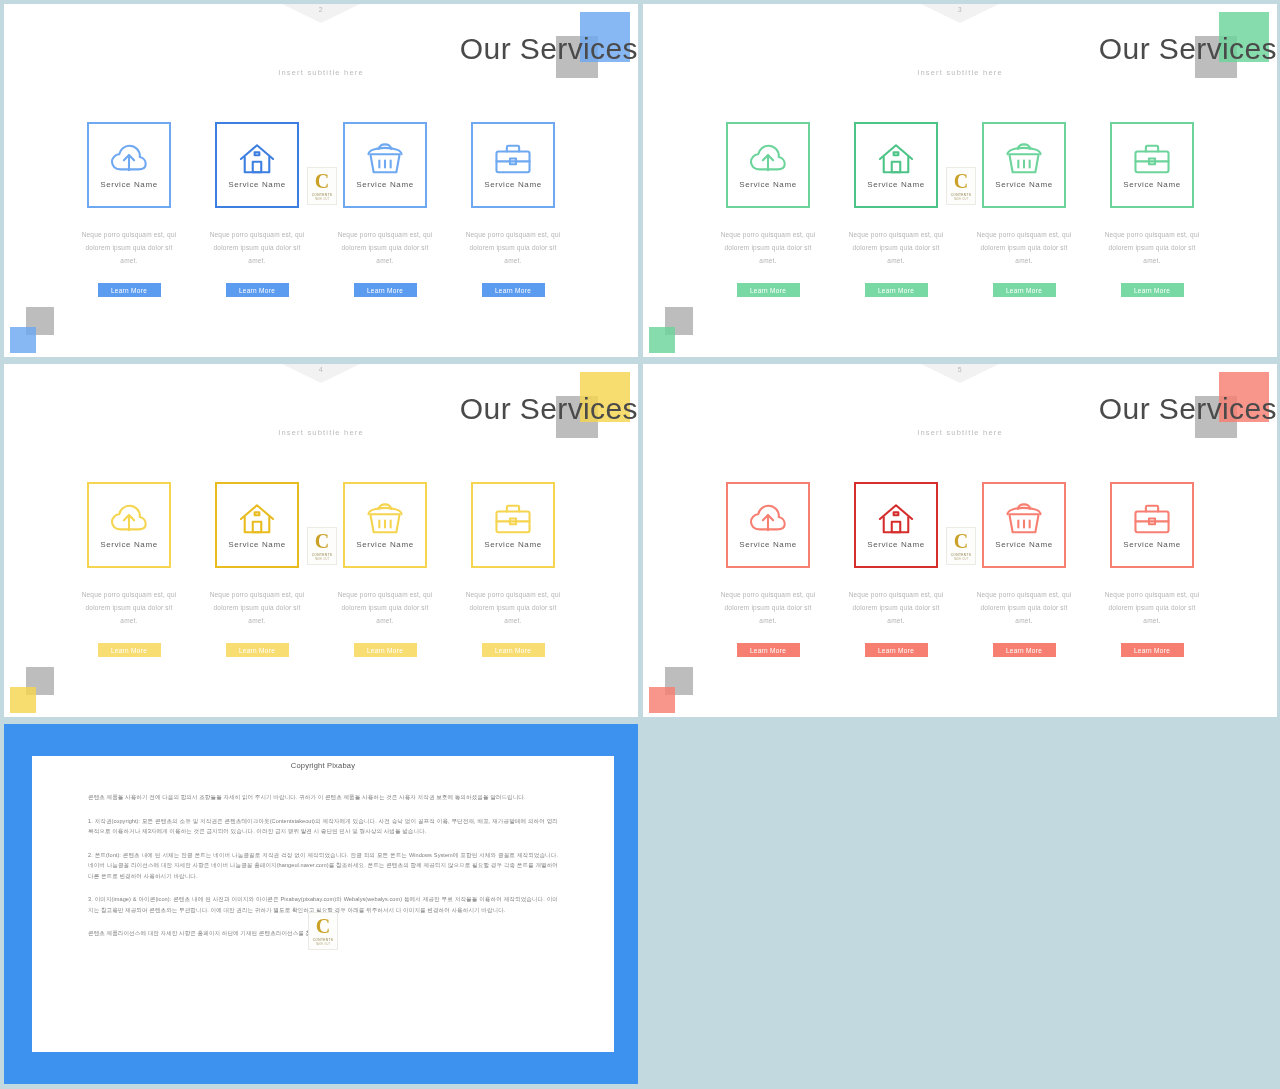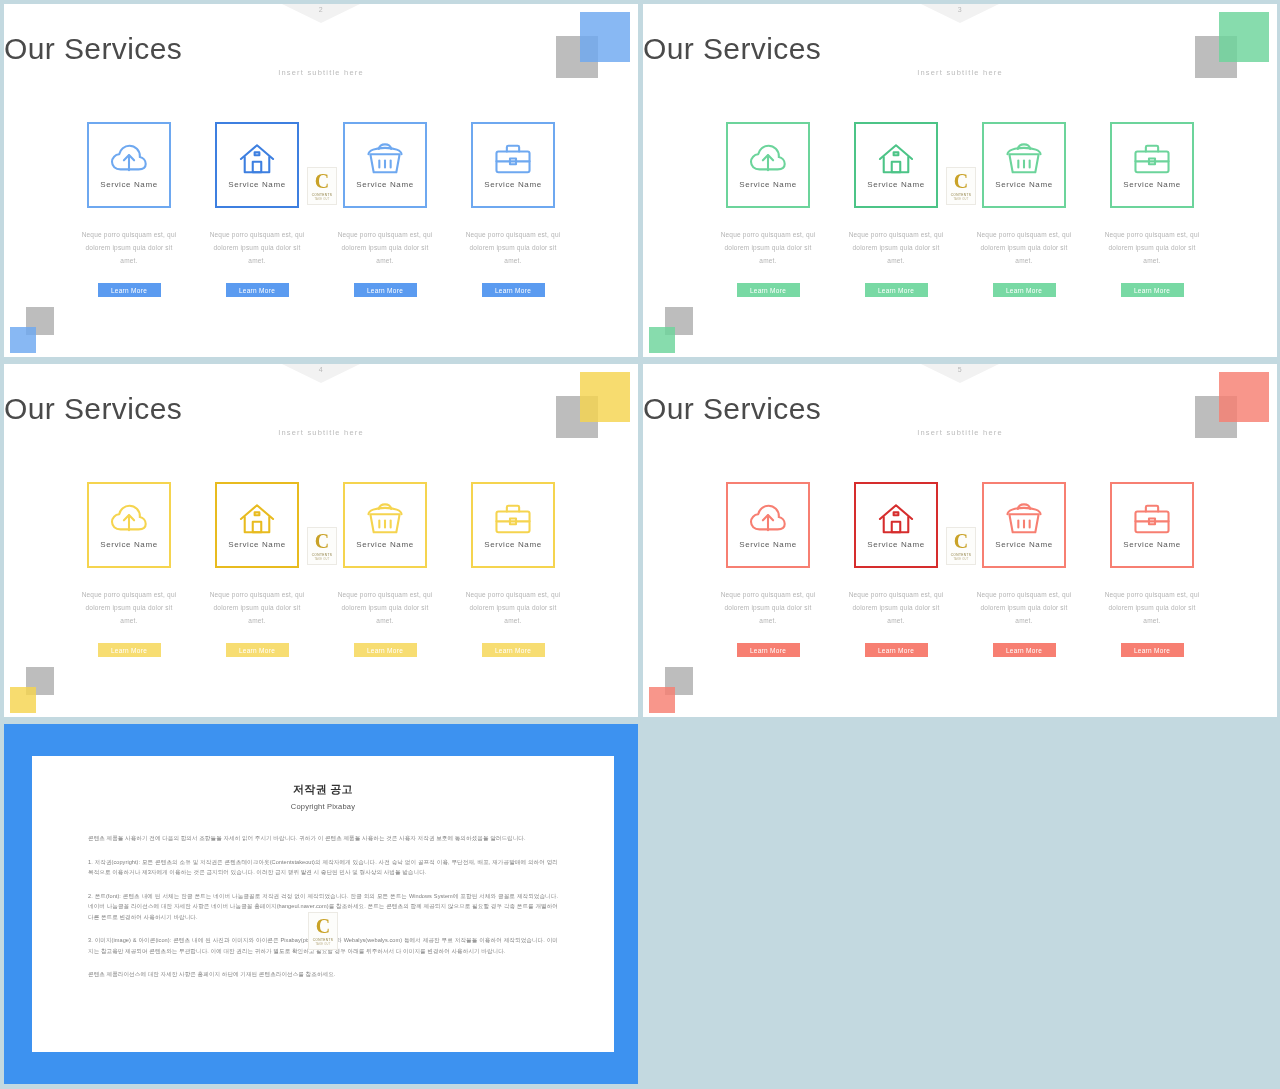--- a/index.html
+++ b/index.html
@@ -54,21 +54,21 @@
     width: 28px; height: 28px; background: #bdbdbd;
   }
   .deco-bl-color {
     position: absolute; left: 6px; bottom: 4px;
     width: 26px; height: 26px; opacity: .82;
   }
 
   
   .slide-title {
     position: absolute; left: 0; right: 0; top: 28px;
-    text-align: left;
+    text-align: right;
     font-size: 30px; font-weight: 400; color: #4a4a4a;
     letter-spacing: .4px;
   }
   .slide-sub {
     position: absolute; left: 0; right: 0; top: 64px;
     text-align: center;
     font-size: 7.5px; color: #bcbcbc; letter-spacing: 1.2px;
   }
 
   
@@ -465,21 +465,20 @@
       </div>
     <div class="watermark" style="left:303px; top:163px;">
       <div class="wm-c">C</div>
       <div class="wm-l1">CONTENTS</div>
       <div class="wm-l2">TAKE  OUT</div>
     </div>
   </div>
 
   <div class="slide s5" style="background: rgb(61, 146, 240);">
     <div class="cp-page">
-      <div class="cp-title">저작권 공고</div>
       <div class="cp-subtitle">Copyright Pixabay</div>
       <div class="cp-body">
         <div class="cp-para">콘텐츠 제품을 사용하기 전에 다음의 합의서 조항들을 자세히 읽어 주시기 바랍니다. 귀하가 이 콘텐츠 제품을 사용하는 것은 사용자 저작권 보호에 동의하셨음을 알려드립니다.</div>
         <div class="cp-para">1. 저작권(copyright): 모든 콘텐츠의 소유 및 저작권은 콘텐츠테이크아웃(Contentstakeout)의 제작자에게 있습니다. 사전 승낙 없이 골프적 이용, 무단전재, 배포, 재가공발매에 의하여 영리 목적으로 이용하거나 제3자에게 이용하는 것은 금지되어 있습니다. 이러한 금지 행위 발견 시 중단된 민사 및 형사상의 사법을 받습니다.</div>
         <div class="cp-para">2. 폰트(font): 콘텐츠 내에 된 서체는 한글 폰트는 네이버 나눔글꼴로 저작권 걱정 없이 제작되었습니다. 한글 외의 모든 폰트는 Windows System에 포함된 서체와 글꼴로 제작되었습니다. 네이버 나눔글꼴 라이선스에 대한 자세한 사항은 네이버 나눔글꼴 홈페이지(hangeul.naver.com)를 참조하세요. 폰트는 콘텐츠의 함께 제공되지 않으므로 필요할 경우 각종 폰트를 개별하여 다른 폰트로 변경하여 사용하시기 바랍니다.</div>
         <div class="cp-para">3. 이미지(image) &amp; 아이콘(icon): 콘텐츠 내에 된 사진과 이미지와 아이콘은 Pixabay(pixabay.com)와 Webalys(webalys.com) 등에서 제공한 무료 저작물을 이용하여 제작되었습니다. 이미지는 참고용만 제공되며 콘텐츠와는 무관합니다. 이에 대한 권리는 귀하가 별도로 확인하고 필요할 경우 아래를 위주하셔서 다 이미지를 변경하여 사용하시기 바랍니다.</div>
         <div class="cp-para">콘텐츠 제품라이선스에 대한 자세한 사항은 홈페이지 하단에 기재된 콘텐츠라이선스를 참조하세요.</div>
       </div>
       <div class="watermark cp-wm">
         <div class="wm-c">C</div>

